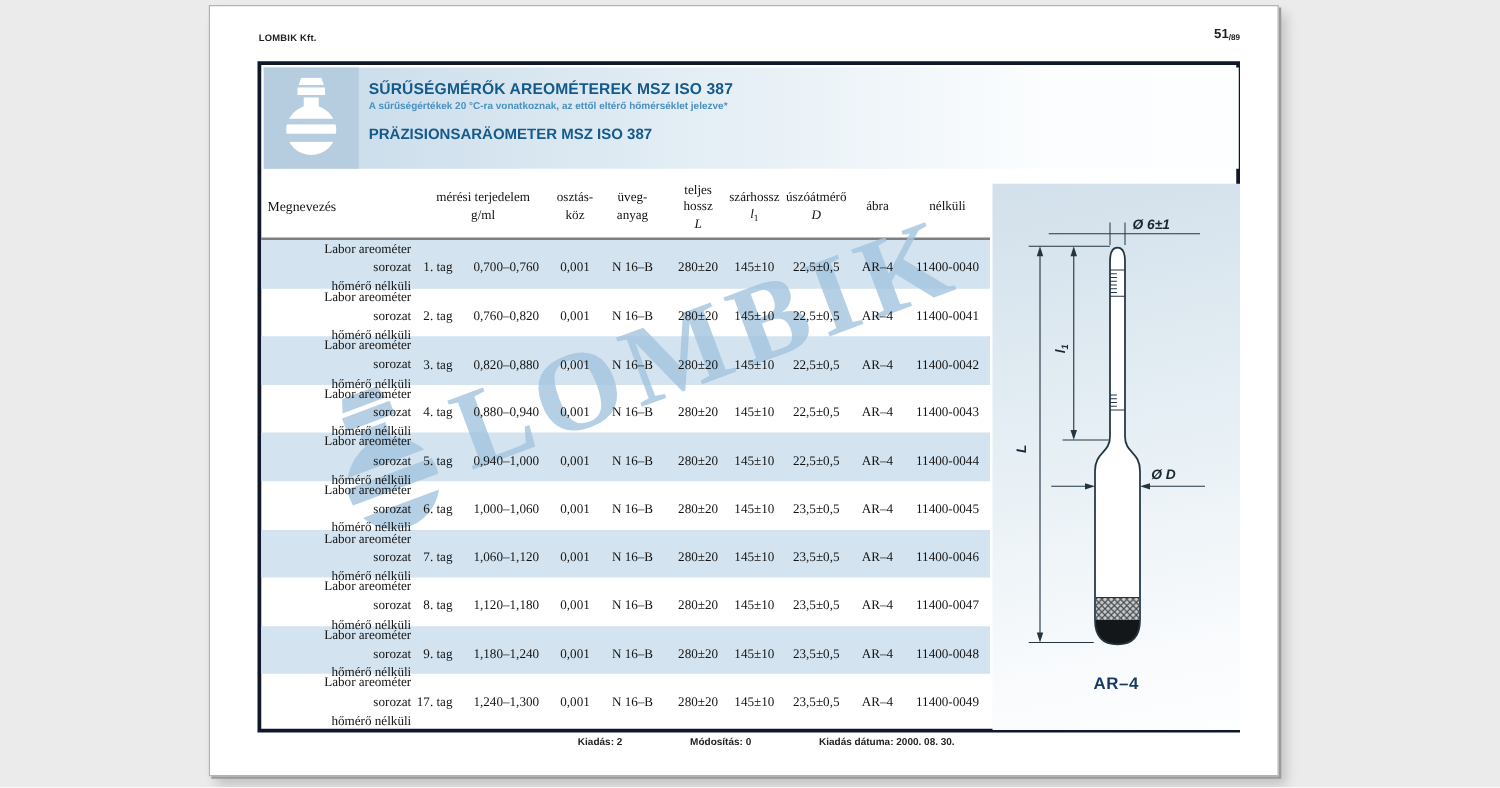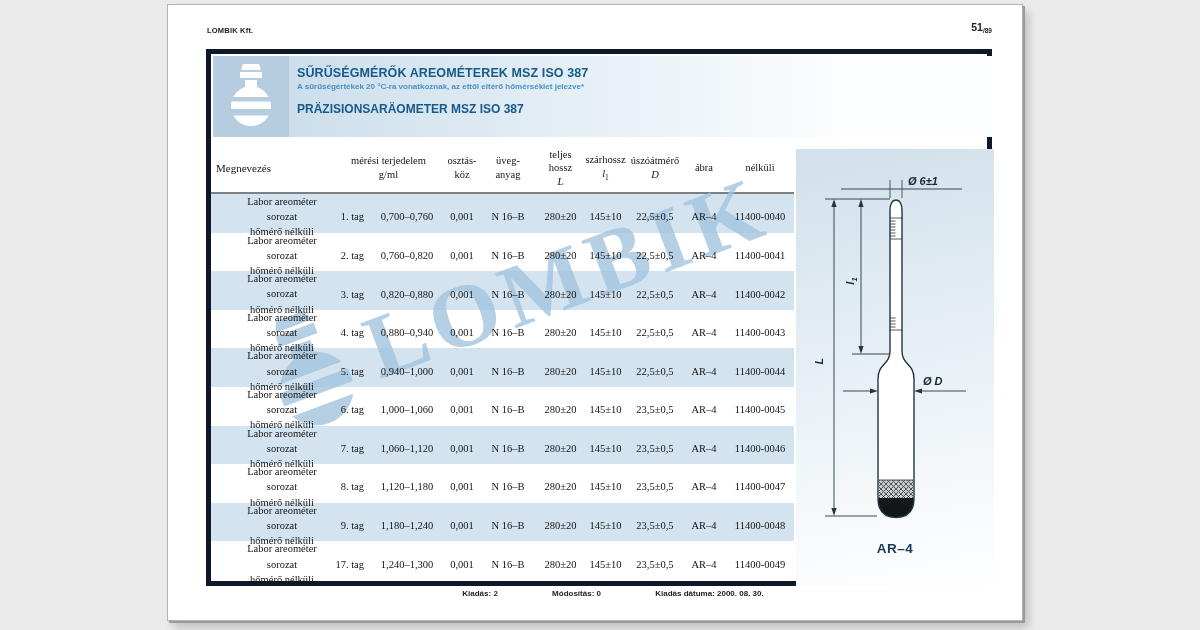--- a/index.html
+++ b/index.html
@@ -19,21 +19,21 @@
     font-size: 7.5px; font-weight: bold; color: #222; letter-spacing: .2px;
   }
   .pagenum {
     position: absolute; right: 30px; top: 16px;
     font-size: 10.5px; font-weight: bold; color: #222;
   }
   .pagenum .suffix { font-size: 6.5px; position: relative; top: 1.5px; }
 
   .content-box {
     position: absolute; left: 38px; top: 44px; width: 786px; height: 537px;
-    border: 5px solid #0f172a; background: #fff;
+    border: 3px solid #0f172a; background: #fff;
   }
 
   
   .title-band {
     position: absolute; left: 2px; top: 2px; width: 780px; height: 81px;
     background: linear-gradient(90deg, var(--band-left) 0%, var(--band-mid) 45%, #fbfdfe 80%, #fdfeff 100%);
     display: flex;
   }
   .logo-square {
     width: 76px; height: 81px; background: var(--logo-square);
@@ -56,21 +56,21 @@
     border-bottom: 2px solid #7f7f7f;
   }
   .th-name { grid-column: 1; text-align: left; padding-left: 5px; font-size: 11px; }
   .th-span { grid-column: 2 / 4; }
   .em { font-style: italic; }
   .thead sub, .td sub { font-size: 7.5px; }
   .tbody { position: relative; }
   .tr { height: 38.6px; align-items: center; text-align: center; font-size: 10.5px; position: relative; }
   .tr:nth-child(odd) { background: var(--row-stripe); }
   .td { position: relative; z-index: 2; }
-  .td.name { text-align: center; padding-left: 22px; line-height: 1.45; font-size: 10.5px; }
+  .td.name { text-align: right; padding-left: 22px; line-height: 1.45; font-size: 10.5px; }
   .td.tag { text-align: right; padding-right: 4px; }
 
   
   .watermark {
     position: absolute; left: 52px; top: 168px; height: 124px;
     display: flex; align-items: center; gap: 14px;
     transform: rotate(-20.5deg); transform-origin: 45px 62px;
     color: var(--watermark-blue); opacity: .8;
     z-index: 1; pointer-events: none; white-space: nowrap;
   }

